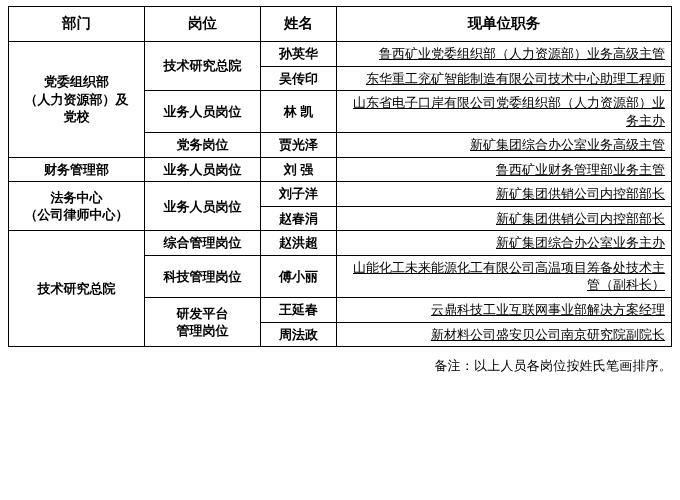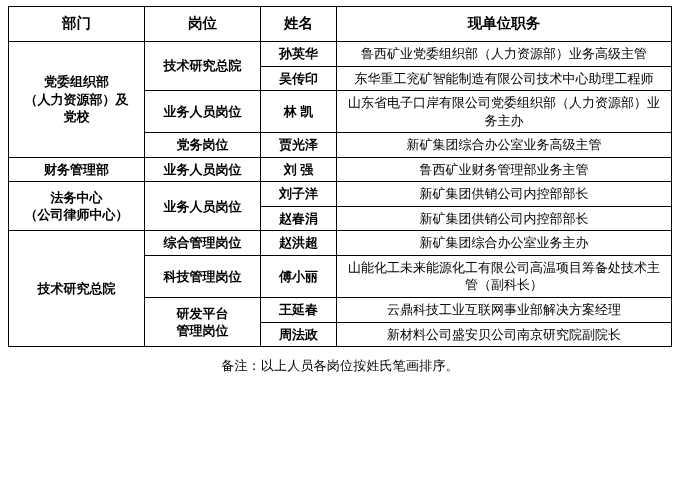--- a/index.html
+++ b/index.html
@@ -46,32 +46,33 @@
     text-align: center;
     font-weight: bold;
     font-size: 13.5px;
   }
   td.c-dept {
     font-size: 14px;
     line-height: 1.5;
     margin-left: 24px;
   }
   td.c-title {
-    text-align: center;
+    text-align: right;
     font-size: 13px;
     line-height: 1.45;
+    text-decoration: underline;
   }
   .col-dept { width: 136px; }
   .col-post { width: 116px; }
   .col-name { width: 76px; }
   .col-title { width: auto; }
   .note {
     margin-top: 10px;
     font-size: 13px;
-    text-align: center;
+    text-align: right;
     letter-spacing: 0.2px;
   }
   .nowrap-name { white-space: nowrap; }
 </style>
 </head>
 <body>
 
 <div class="page">
   <table class="roster">
     <colgroup>

